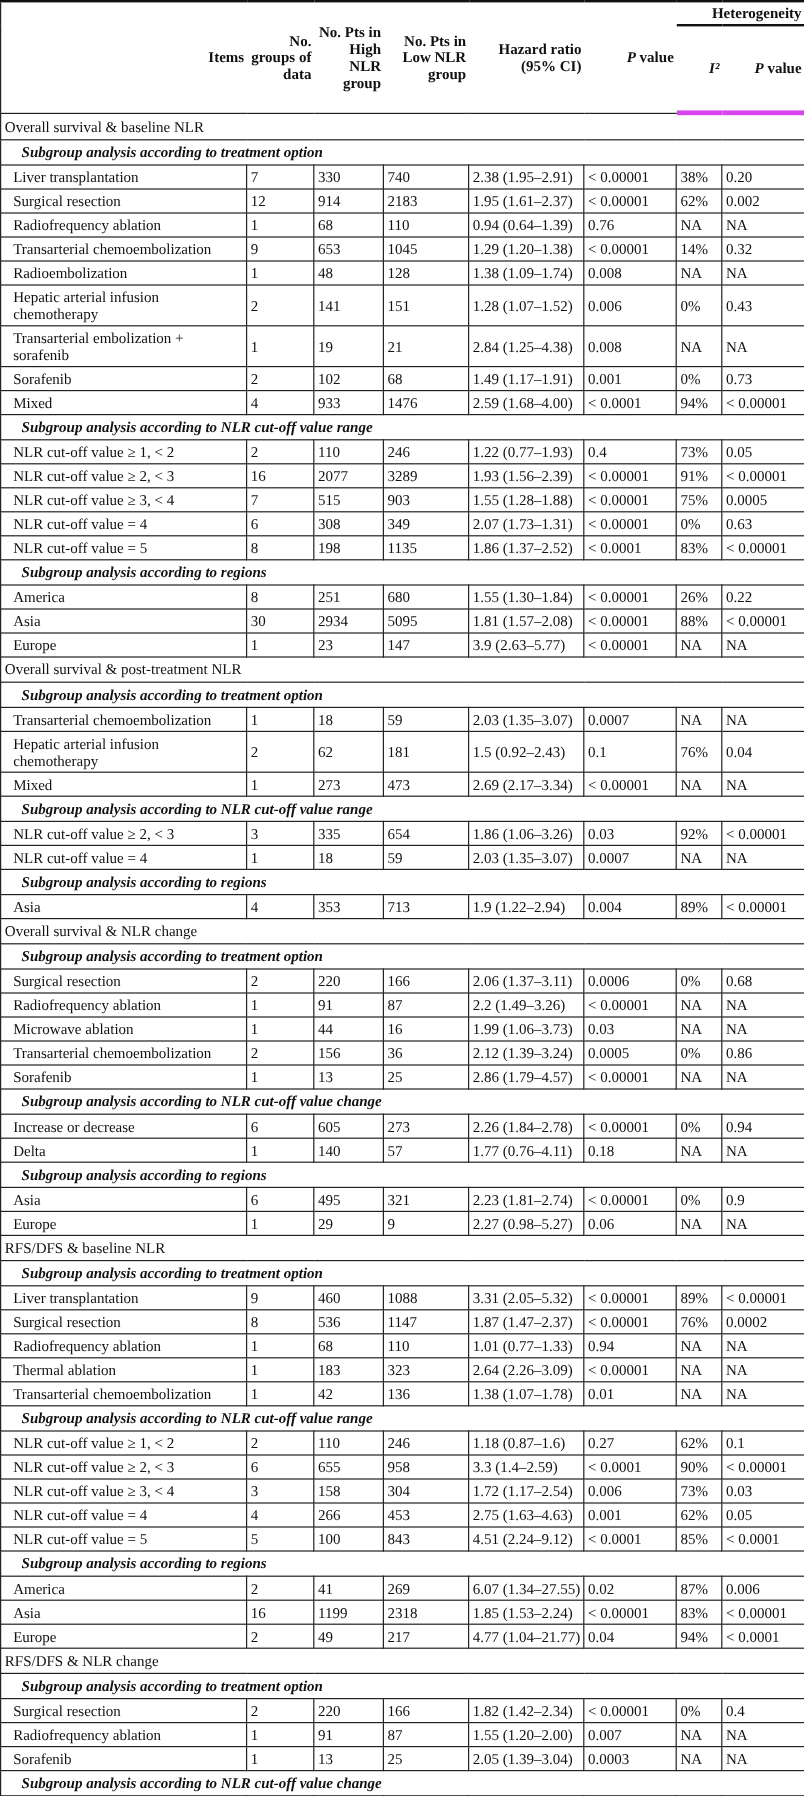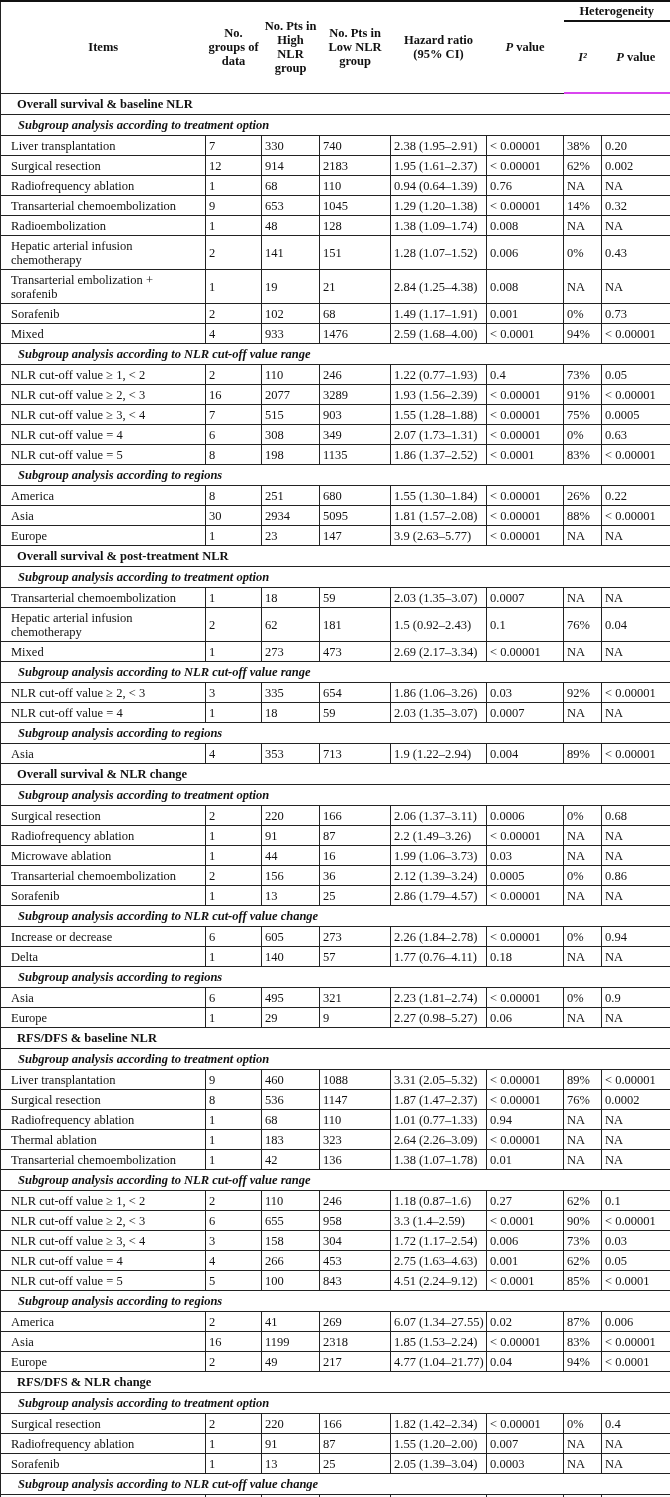--- a/index.html
+++ b/index.html
@@ -6,28 +6,28 @@
   body { width: 670px; height: 1497px; overflow: hidden; font-family: "Liberation Serif", "DejaVu Serif", serif; color: #111; }
   table { border-collapse: collapse; width: 670px; table-layout: fixed; font-size: 12.5px; line-height: 14px; }
   col.c-item { width: 205px; }
   col.c-groups { width: 56px; }
   col.c-high { width: 58px; }
   col.c-low { width: 71px; }
   col.c-hr { width: 96px; }
   col.c-p { width: 77px; }
   col.c-i2 { width: 38px; }
   col.c-hp { width: 69px; }
-  thead th { font-weight: bold; font-size: 12.5px; text-align: center; vertical-align: middle; padding: 0 2px; border: none; }
+  thead th { font-weight: bold; font-size: 12.5px; text-align: right; vertical-align: middle; padding: 0 2px; border: none; }
   thead tr.h1 th { border-top: 2px solid #111; }
   thead tr.h1 th.het { border-bottom: 2px solid #111; height: 16px; padding-top: 2px; vertical-align: top; }
-  thead tr.h2 th { border-bottom: 2px solid #d946ef; height: 70px; }
+  thead tr.h2 th { border-bottom: 4px solid #d946ef; height: 70px; }
   thead tr.h2 th.it { font-style: italic; }
   thead .it-p { font-style: italic; }
   tbody td { border: 1px solid #222; padding: 2px 3px 2px 3px; vertical-align: middle; height: 15px; }
-  tbody tr.section td { font-weight: bold; padding-left: 16px; height: 16px; }
+  tbody tr.section td { font-weight: normal; padding-left: 3px; height: 16px; }
   tbody tr.subgroup td { font-weight: bold; font-style: italic; padding-left: 17px; height: 16px; }
   tbody td.item { padding-left: 10px; }
   tbody tr.two td { height: 29px; margin-left: 21px; }
   tbody td.num { white-space: nowrap; }
   body > table { border-left: 1px solid #222; border-right: 1px solid #222; }
 </style>
 </head>
 <body>
 
 <table>

